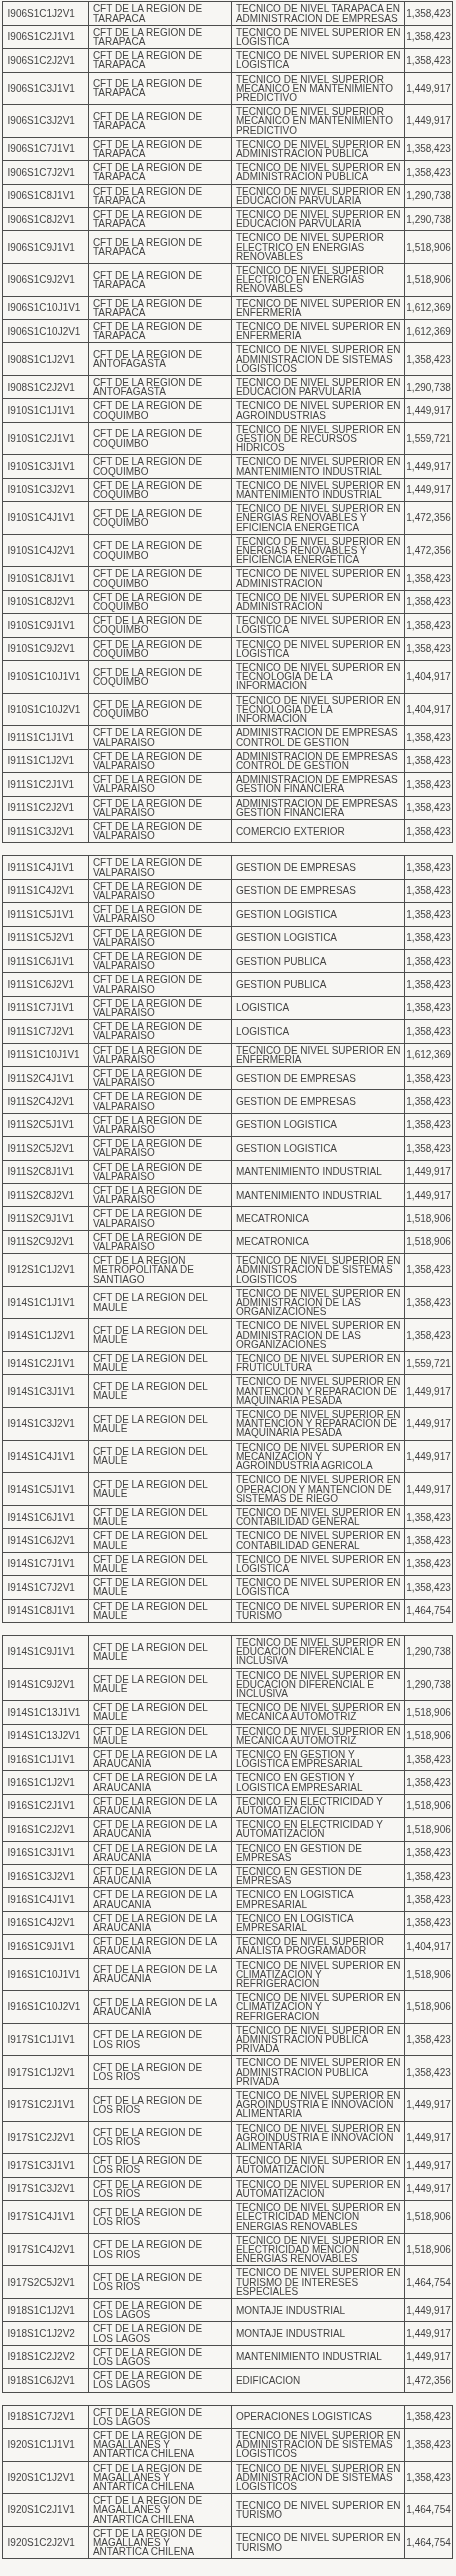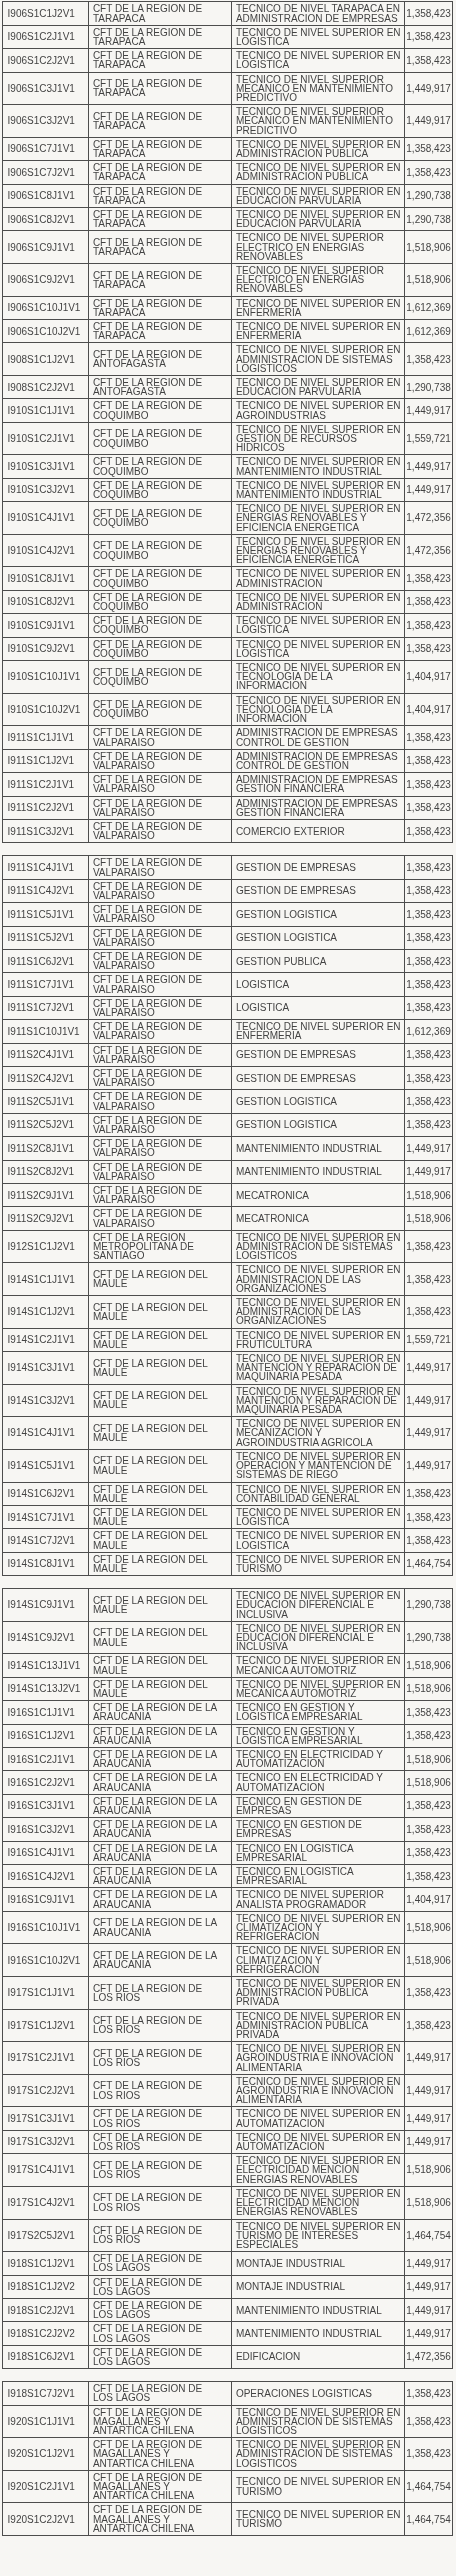--- a/index.html
+++ b/index.html
@@ -267,20 +267,26 @@
           <td class="c2">GESTION LOGISTICA</td>
           <td class="c3">1,358,423</td>
         </tr>
         <tr>
           <td class="c0">I911S1C5J2V1</td>
           <td class="c1">CFT DE LA REGION DE VALPARAISO</td>
           <td class="c2">GESTION LOGISTICA</td>
           <td class="c3">1,358,423</td>
         </tr>
         <tr>
+          <td class="c0">I911S1C6J1V1</td>
+          <td class="c1">CFT DE LA REGION DE VALPARAISO</td>
+          <td class="c2">GESTION PUBLICA</td>
+          <td class="c3">1,358,423</td>
+        </tr>
+        <tr>
           <td class="c0">I911S1C6J2V1</td>
           <td class="c1">CFT DE LA REGION DE VALPARAISO</td>
           <td class="c2">GESTION PUBLICA</td>
           <td class="c3">1,358,423</td>
         </tr>
         <tr>
           <td class="c0">I911S1C7J1V1</td>
           <td class="c1">CFT DE LA REGION DE VALPARAISO</td>
           <td class="c2">LOGISTICA</td>
           <td class="c3">1,358,423</td>
@@ -385,20 +391,26 @@
           <td class="c0">I914S1C4J1V1</td>
           <td class="c1">CFT DE LA REGION DEL MAULE</td>
           <td class="c2">TECNICO DE NIVEL SUPERIOR EN MECANIZACION Y AGROINDUSTRIA AGRICOLA</td>
           <td class="c3">1,449,917</td>
         </tr>
         <tr>
           <td class="c0">I914S1C5J1V1</td>
           <td class="c1">CFT DE LA REGION DEL MAULE</td>
           <td class="c2">TECNICO DE NIVEL SUPERIOR EN OPERACION Y MANTENCION DE SISTEMAS DE RIEGO</td>
           <td class="c3">1,449,917</td>
+        </tr>
+        <tr>
+          <td class="c0">I914S1C6J1V1</td>
+          <td class="c1">CFT DE LA REGION DEL MAULE</td>
+          <td class="c2">TECNICO DE NIVEL SUPERIOR EN CONTABILIDAD GENERAL</td>
+          <td class="c3">1,358,423</td>
         </tr>
         <tr>
           <td class="c0">I914S1C6J2V1</td>
           <td class="c1">CFT DE LA REGION DEL MAULE</td>
           <td class="c2">TECNICO DE NIVEL SUPERIOR EN CONTABILIDAD GENERAL</td>
           <td class="c3">1,358,423</td>
         </tr>
         <tr>
           <td class="c0">I914S1C7J1V1</td>
           <td class="c1">CFT DE LA REGION DEL MAULE</td>
@@ -577,26 +589,20 @@
           <td class="c2">MONTAJE INDUSTRIAL</td>
           <td class="c3">1,449,917</td>
         </tr>
         <tr>
           <td class="c0">I918S1C1J2V2</td>
           <td class="c1">CFT DE LA REGION DE LOS LAGOS</td>
           <td class="c2">MONTAJE INDUSTRIAL</td>
           <td class="c3">1,449,917</td>
         </tr>
         <tr>
-          <td class="c0">I918S1C2J2V1</td>
-          <td class="c1">CFT DE LA REGION DE LOS LAGOS</td>
-          <td class="c2">MANTENIMIENTO INDUSTRIAL</td>
-          <td class="c3">1,449,917</td>
-        </tr>
-        <tr>
           <td class="c0">I918S1C2J2V2</td>
           <td class="c1">CFT DE LA REGION DE LOS LAGOS</td>
           <td class="c2">MANTENIMIENTO INDUSTRIAL</td>
           <td class="c3">1,449,917</td>
         </tr>
         <tr>
           <td class="c0">I918S1C6J2V1</td>
           <td class="c1">CFT DE LA REGION DE LOS LAGOS</td>
           <td class="c2">EDIFICACION</td>
           <td class="c3">1,472,356</td>

